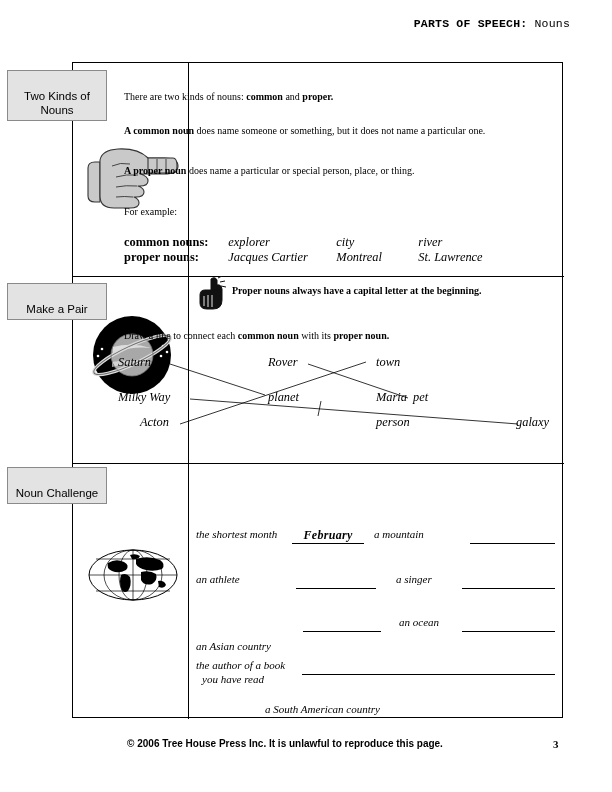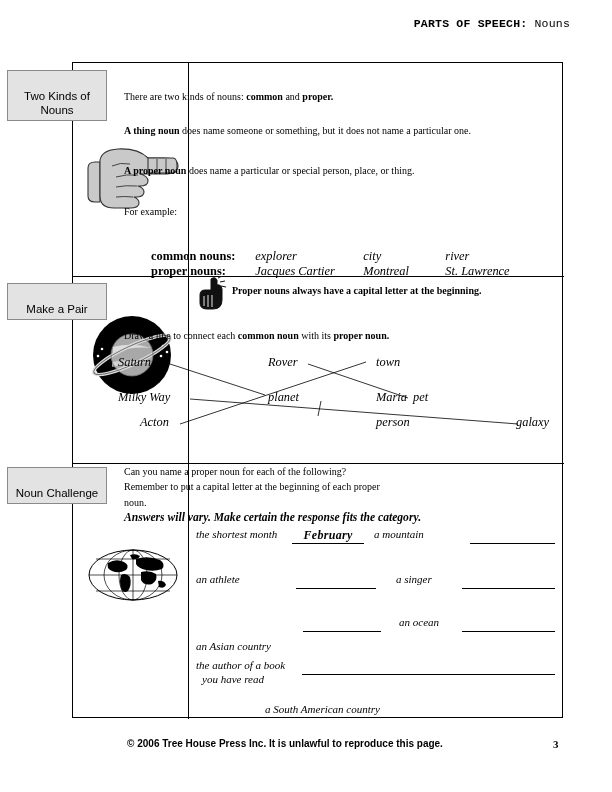--- a/index.html
+++ b/index.html
@@ -162,35 +162,35 @@
   </div>
 
   <div class="col" style="top:89px;">
     <p class="t">
       <span>There are two kinds of nouns: </span><span class="b">common</span><span> and </span><span class="b">proper.</span>
     </p>
   </div>
 
   <div class="col" style="top:123px;">
     <p class="t">
-      <span class="b">A thing noun</span><span> does name someone or something, but it does not name a particular one.</span>
+      <span class="b">A common noun</span><span> does name someone or something, but it does not name a particular one.</span>
     </p>
   </div>
 
   <div class="col" style="top:163px;">
     <p class="t">
       <span class="b">A proper noun</span><span> does name a particular or special person, place, or thing.</span>
     </p>
   </div>
 
   <div class="col" style="top:204px;">
     <p class="t">For example:</p>
   </div>
 
-  <div class="ex" style="top:249px;margin-left:27px;">
+  <div class="ex" style="top:235px;">
     <table>
       <tbody>
           <tr>
         <td class="lead">common nouns:</td>
         <td class="exi c2">explorer</td>
         <td class="exi c3">city</td>
         <td class="exi">river</td>
       </tr>
       <tr>
         <td class="lead">proper nouns:</td>
@@ -241,26 +241,20 @@
     <span style="left:22px;top:63px;">Acton</span>
     <span style="left:150px;top:3px;">Rover</span>
     <span style="left:150px;top:38px;">planet</span>
     <span style="left:258px;top:38px;">Maria</span>
     <span style="left:258px;top:63px;">person</span>
     <span style="left:258px;top:3px;">town</span>
     <span style="left:295px;top:38px;">pet</span>
     <span style="left:398px;top:63px;">galaxy</span>
   </div>
 
-  <div class="col" style="top:464px;">
-    <p class="t">Can you name a proper noun for each of the following?</p>
-    <p class="t">Remember to put a capital letter at the beginning of each proper</p>
-    <p class="t">noun.</p>
-    <p class="t script" style="font-size:11.6px;">Answers will vary. Make certain the response fits the category.</p>
-  </div>
 
   <div class="q" style="left:196px;top:528px;">the shortest month</div>
   <div class="blank" style="left:292px;top:543px;width:72px;"></div>
   <div class="ans" style="left:292px;top:528px;width:72px;">February</div>
   <div class="q" style="left:374px;top:528px;">a mountain</div>
   <div class="blank" style="left:470px;top:543px;width:85px;"></div>
 
   <div class="q" style="left:196px;top:573px;">an athlete</div>
   <div class="blank" style="left:296px;top:588px;width:80px;"></div>
   <div class="q" style="left:396px;top:573px;">a singer</div>

